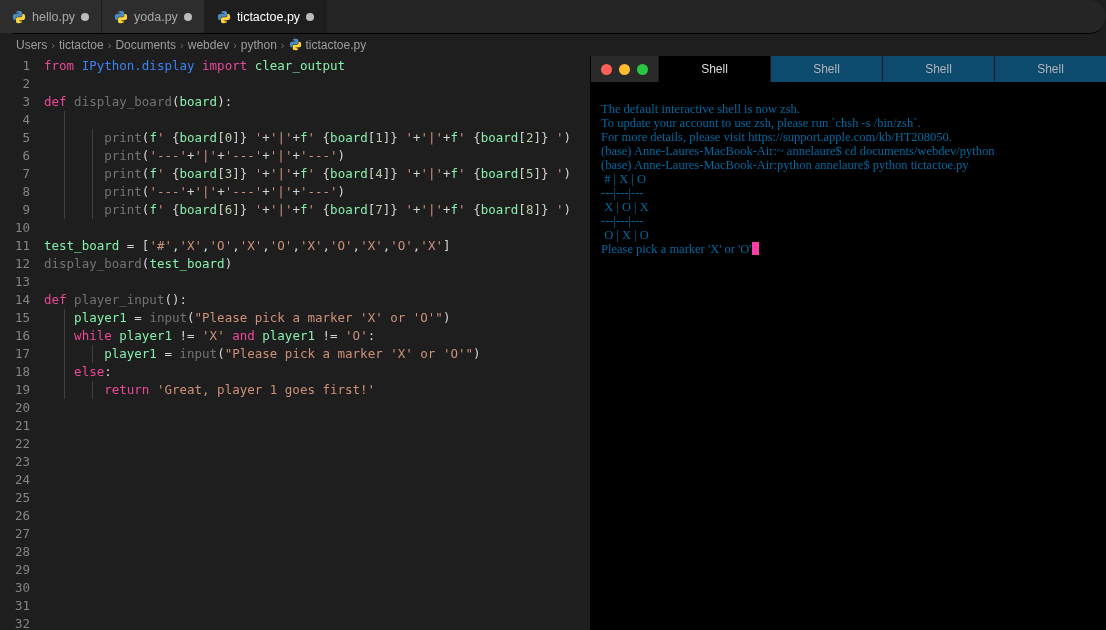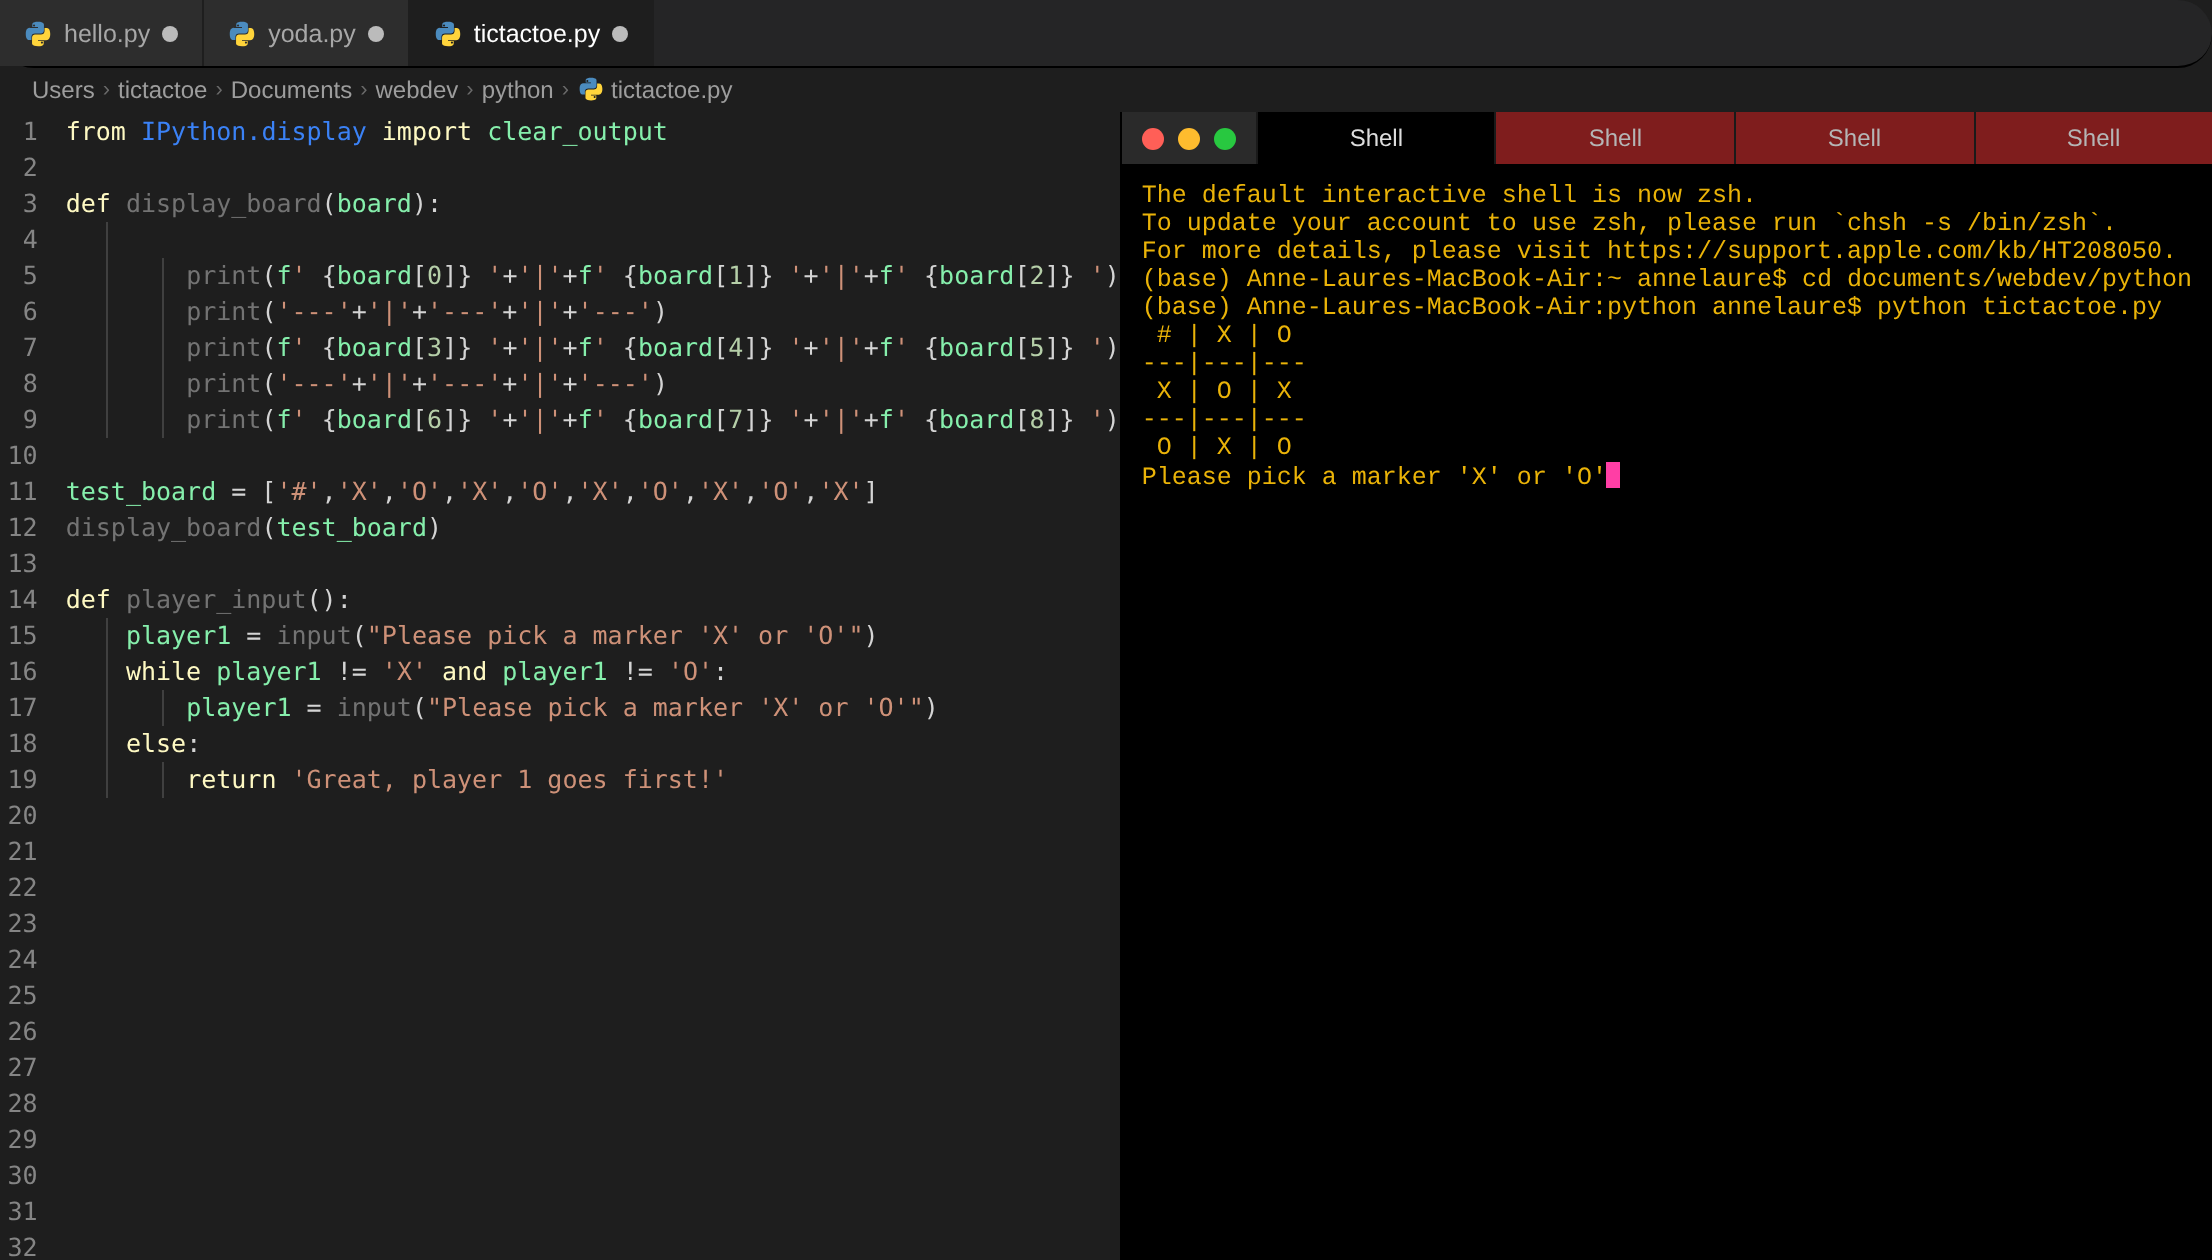--- a/index.html
+++ b/index.html
@@ -92,39 +92,39 @@
     border-left: 1px solid #404040;
     z-index:0;
   }
   .guide2 {
     position: absolute;
     top: 0; bottom: 0;
     left: 48px;
     border-left: 1px solid #404040;
   }
   
-  .tk-kw   { color: #fef9c3; }
+  .tk-kw   { color: #ec4899; }
   .tk-mod  { color: #3b82f6; }
   .tk-def  { color: #737373; }
   .tk-id   { color: #86efac; }
   .tk-str  { color: #ce9178; }
   .tk-num  { color: #b5cea8; }
   .tk-op   { color: #d4d4d4; }
   
   .terminal {
     flex: 1;
     display: flex;
     flex-direction: column;
     background: #000;
     border-left: 1px solid #000;
   }
   .term-tabs {
     height: 26px;
     display: flex;
-    background: #7f1d1d;
+    background: #0c4a6e;
     align-items: stretch;
   }
   .mac-dots {
     display: flex;
     align-items: center;
     gap: 7px;
     padding: 0 10px;
     background: #2a2a2a;
   }
   .mac-dots span {
@@ -141,26 +141,26 @@
     justify-content: center;
     color: #b5b5b5;
     font-size: 12px;
     font-family: -apple-system, "Segoe UI", sans-serif;
     border-left: 1px solid #1a1a1a;
     cursor: pointer;
   }
   .shell-tab.active { background: #000; color: #ddd; }
   .term-body {
     flex: 1;
-    padding: 9px 10px;
+    padding: 20px 10px;
     font-size: 12.5px;
     line-height: 14px;
-    color: #eab308;
+    color: #0369a1;
     white-space: pre;
-    font-family: Liberation Mono, monospace;
+    font-family: Liberation Serif, serif;
   }
   .cursor {
     display: inline-block;
     width: 7px; height: 13px;
     background: #ff3ea5;
     vertical-align: -2px;
   }
 </style>
 </head>
 <body>

